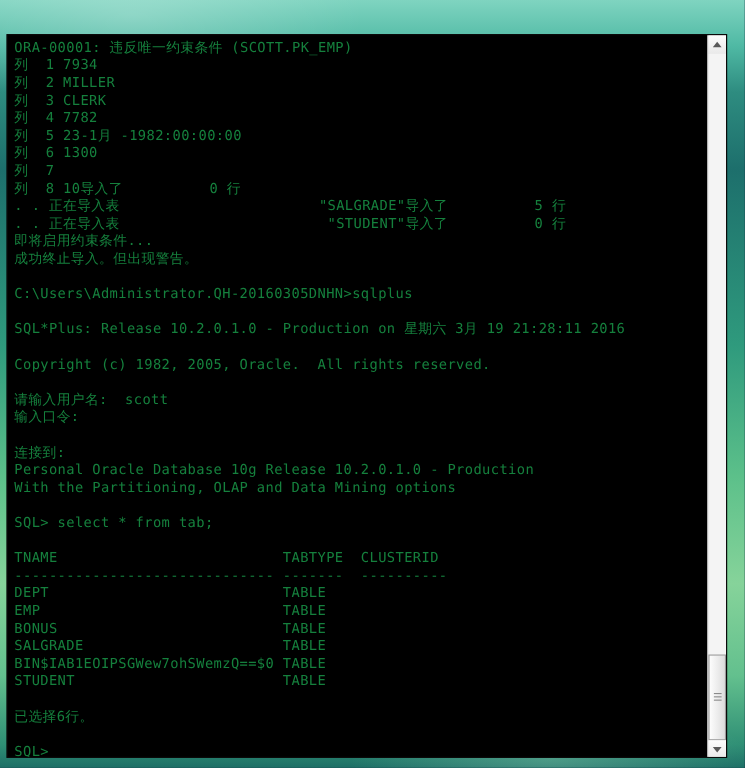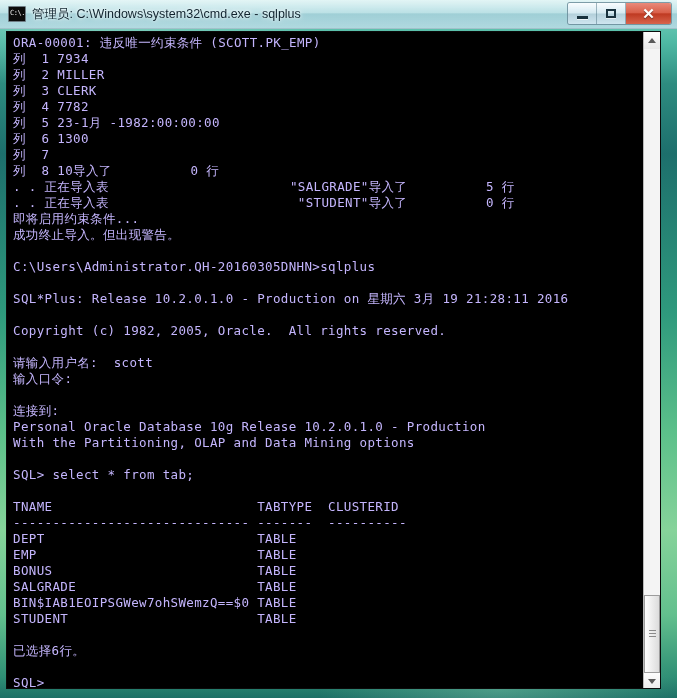--- a/index.html
+++ b/index.html
@@ -164,21 +164,21 @@
     border: 1px solid #0a0a0a;
   }
   #console-text {
     position: absolute;
     left: 6px;
     top: 3px;
     width: 630px;
     font-family: "DejaVu Sans Mono", "Liberation Mono", monospace;
     font-size: 12.5px;
     line-height: 16px;
-    color: #c4b5fd;
+    color: #15803d;
     white-space: pre;
     letter-spacing: 0.35px;
   }
   .cline {
     height: 16px;
     white-space: pre;
   }
 
   
   #vscroll {
@@ -240,38 +240,20 @@
     margin-bottom: 2px;
   }
 </style>
 </head>
 <body>
 
 <div id="window">
 
   <div id="frame-glow"></div>
 
-  <div id="titlebar">
-    <div id="title-left">
-      <div id="cmd-icon"></div>
-      <div id="title-text">管理员: C:\Windows\system32\cmd.exe - sqlplus</div>
-    </div>
-
-    <div id="winbtns">
-      <div class="winbtn">
-        <span class="glyph-min"></span>
-      </div>
-      <div class="winbtn">
-        <span class="glyph-max"></span>
-      </div>
-      <div class="winbtn close">
-        <span class="glyph-close">✕</span>
-      </div>
-    </div>
-  </div>
 
   <div id="console">
     <div id="console-text"><div class="cline">ORA-00001: 违反唯一约束条件 (SCOTT.PK_EMP)</div><div class="cline">列  1 7934</div><div class="cline">列  2 MILLER</div><div class="cline">列  3 CLERK</div><div class="cline">列  4 7782</div><div class="cline">列  5 23-1月 -1982:00:00:00</div><div class="cline">列  6 1300</div><div class="cline">列  7</div><div class="cline">列  8 10导入了          0 行</div><div class="cline">. . 正在导入表                       "SALGRADE"导入了          5 行</div><div class="cline">. . 正在导入表                        "STUDENT"导入了          0 行</div><div class="cline">即将启用约束条件...</div><div class="cline">成功终止导入。但出现警告。</div><div class="cline"></div><div class="cline">C:\Users\Administrator.QH-20160305DNHN&gt;sqlplus</div><div class="cline"></div><div class="cline">SQL*Plus: Release 10.2.0.1.0 - Production on 星期六 3月 19 21:28:11 2016</div><div class="cline"></div><div class="cline">Copyright (c) 1982, 2005, Oracle.  All rights reserved.</div><div class="cline"></div><div class="cline">请输入用户名:  scott</div><div class="cline">输入口令:</div><div class="cline"></div><div class="cline">连接到:</div><div class="cline">Personal Oracle Database 10g Release 10.2.0.1.0 - Production</div><div class="cline">With the Partitioning, OLAP and Data Mining options</div><div class="cline"></div><div class="cline">SQL&gt; select * from tab;</div><div class="cline"></div><div class="cline">TNAME                          TABTYPE  CLUSTERID</div><div class="cline">------------------------------ -------  ----------</div><div class="cline">DEPT                           TABLE</div><div class="cline">EMP                            TABLE</div><div class="cline">BONUS                          TABLE</div><div class="cline">SALGRADE                       TABLE</div><div class="cline">BIN$IAB1EOIPSGWew7ohSWemzQ==$0 TABLE</div><div class="cline">STUDENT                        TABLE</div><div class="cline"></div><div class="cline">已选择6行。</div><div class="cline"></div><div class="cline">SQL&gt;</div></div>
 
     <div id="vscroll">
       <div class="sb-arrow" id="sb-up">
         <span class="tri tri-up"></span>
       </div>
       <div id="sb-track">
         <div id="sb-thumb">

